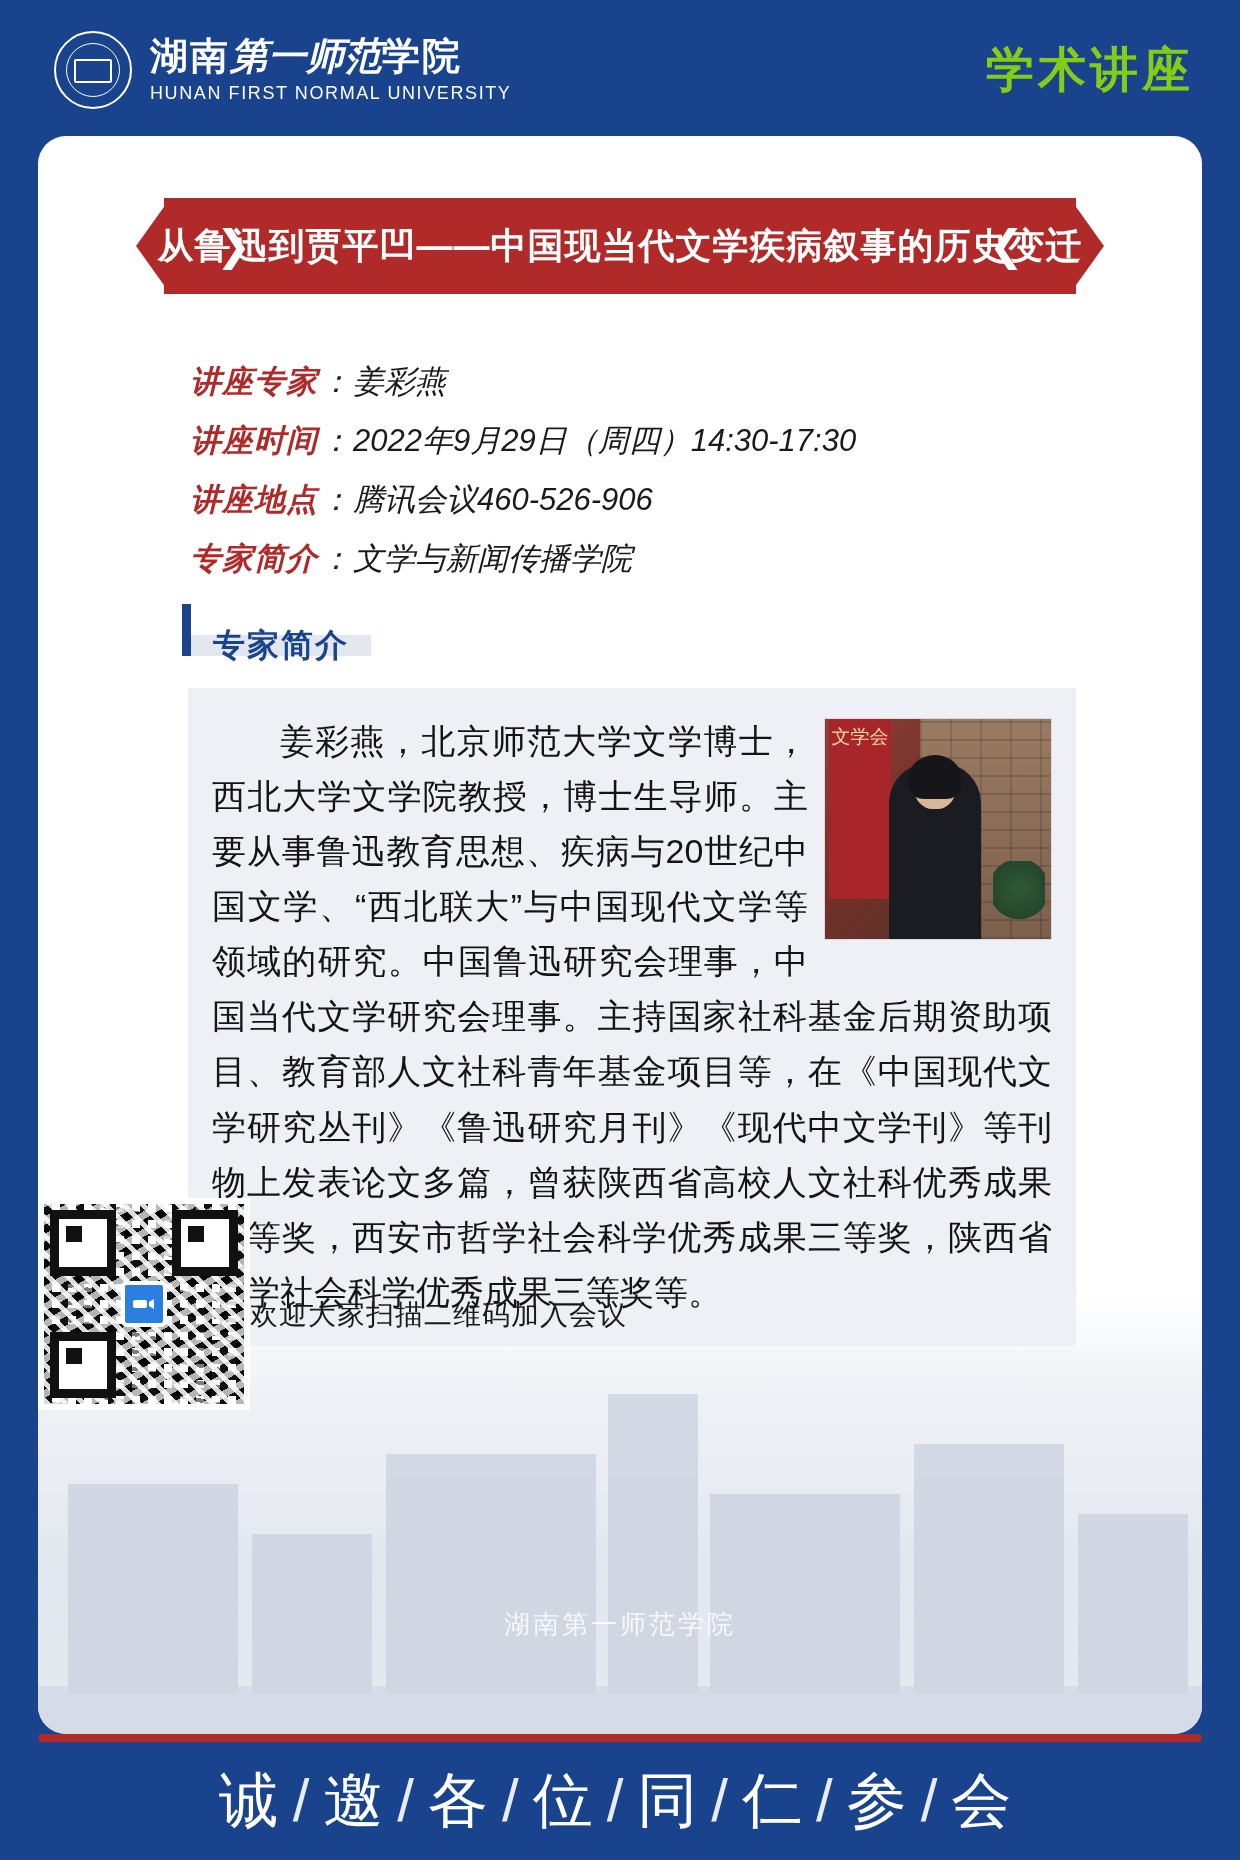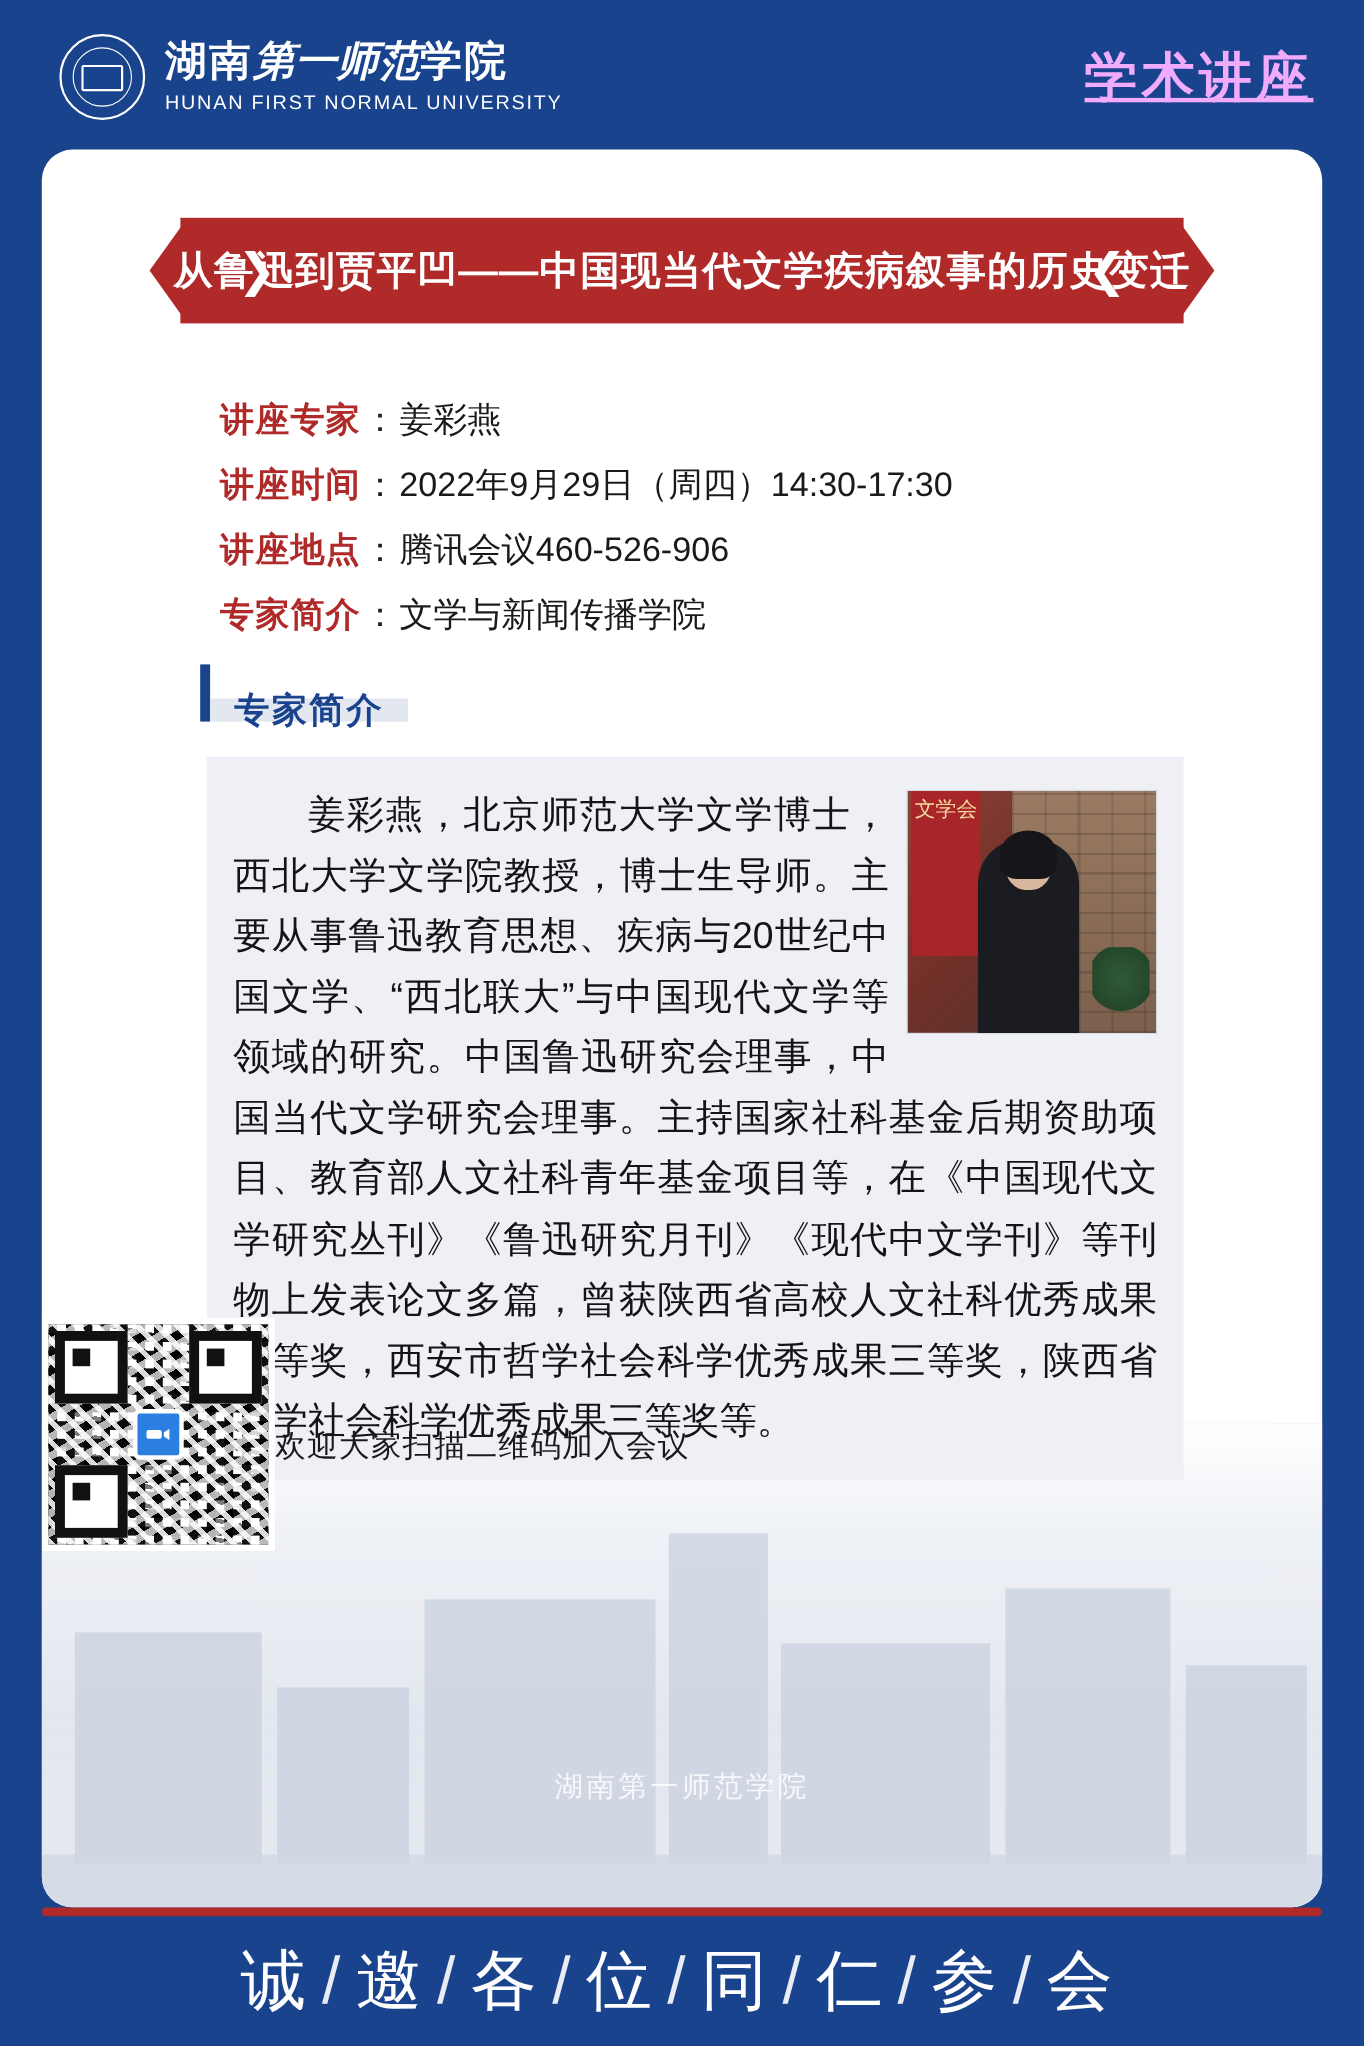--- a/index.html
+++ b/index.html
@@ -77,26 +77,25 @@
     font-family: "Liberation Serif", "DejaVu Serif", serif;
     letter-spacing: 0px;
   }
   .logo-en {
     font-size: 18px;
     letter-spacing: 1.6px;
     margin-top: 6px;
     white-space: nowrap;
   }
   .header-title {
-    color: #f0abfc;
+    color: #84cc16;
     font-size: 48px;
     font-weight: bold;
     letter-spacing: 4px;
     white-space: nowrap;
-    text-decoration: underline;
   }
 
   
   .card {
     position: absolute;
     left: 38px;
     top: 136px;
     width: 1164px;
     height: 1598px;
     background: #ffffff;
@@ -194,23 +193,24 @@
     font-size: 42px;
     font-weight: bold;
     line-height: 1;
   }
   .chev-ic.l { left: 52px; }
   .chev-ic.r { right: 52px; }
 
   
   .info {
     position: absolute;
-    left: 162px;
+    left: 152px;
     top: 224px;
     width: 900px;
+    font-style: italic;
   }
   .info-row {
     display: flex;
     align-items: baseline;
     margin-bottom: 14px;
     font-size: 31px;
     line-height: 1.45;
     white-space: nowrap;
   }
   .info-label {
@@ -290,21 +290,21 @@
     height: 100%;
     background:
       repeating-linear-gradient(0deg, rgba(0,0,0,0.14) 0px, rgba(0,0,0,0.14) 2px, transparent 2px, transparent 18px),
       repeating-linear-gradient(90deg, rgba(0,0,0,0.12) 0px, rgba(0,0,0,0.12) 2px, transparent 2px, transparent 30px),
       linear-gradient(180deg,#9a7a62 0%, #7c5f4c 100%);
   }
   .ph-banner {
     position: absolute;
     left: 4px; top: 0;
     width: 62px;
-    height: 150px;
+    height: 180px;
     background: #a8252a;
   }
   .ph-banner b {
     display: block;
     color: #f2dba0;
     font-size: 19px;
     text-align: center;
     line-height: 1.25;
     padding-top: 6px;
     font-weight: normal;

